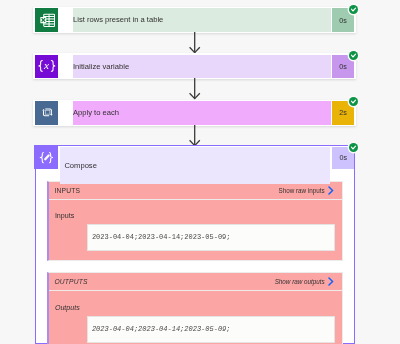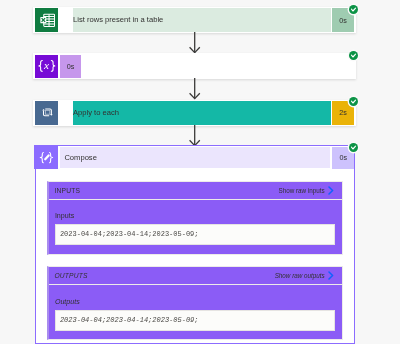--- a/index.html
+++ b/index.html
@@ -28,39 +28,39 @@
   
   .conn{position:absolute;left:189px;width:11.4px;}
   .conn svg{display:block;overflow:visible;}
 
   
   .xcard{position:absolute;left:34.6px;width:320.9px;background:#fff;
          border:1.8px solid #8C6CFF;box-sizing:border-box;}
   .xhead{position:relative;height:23px;}
   .xhead .ico{position:absolute;left:-1.4px;top:-1.4px;width:23.6px;height:24.4px;background:#8C6CFF;
               display:flex;align-items:center;justify-content:center;}
-  .xhead .nm{position:absolute;left:24.3px;top:1.4px;right:24.3px;height:21px;background:#EBE5FD;
+  .xhead .nm{position:absolute;left:24.3px;top:1.4px;right:24.3px;height:37px;background:#EBE5FD;
              display:flex;align-items:center;padding-left:4.5px;box-sizing:border-box;
              font-size:7.6px;line-height:1;color:#323130;}
   .xhead .dur{position:absolute;right:0;top:1.4px;width:22.5px;height:21.2px;background:#CDC2FD;
               display:flex;align-items:center;justify-content:center;font-size:7.2px;line-height:1;color:#323130;}
   .xbody{padding:0 11.3px;}
 
   
-  .sub{background:#8b5cf6;border:1px solid #edebe9;border-left:2.9px solid #A98CEE;box-sizing:border-box;}
+  .sub{background:#fca5a5;border:1px solid #edebe9;border-left:2.9px solid #A98CEE;box-sizing:border-box;}
   .subhead{height:17.2px;display:flex;align-items:center;justify-content:space-between;
            padding:0 8px 0 5.5px;border-bottom:1px solid #edebe9;}
   .subhead .h{font-size:6.7px;color:#323130;letter-spacing:.2px;}
   .subhead .lnk{display:flex;align-items:center;gap:3.5px;font-size:6.3px;color:#323130;}
   .subhead .lnk svg{display:block;}
   .subbody{padding:11.5px 7.5px 8.5px 6.0px;}
   .flabel{font-size:7.1px;line-height:10.5px;height:10.5px;color:#323130;}
-  .fbox{margin-top:2.6px;height:21px;border:1px solid #e6e4e2;background:#fcfcfa;display:flex;align-items:center;
+  .fbox{margin-top:2.6px;height:27px;border:1px solid #e6e4e2;background:#fcfcfa;display:flex;align-items:center;
         padding-left:4.0px;box-sizing:border-box;
-        font-family:"Liberation Mono","DejaVu Sans Mono",monospace;font-size:7px;line-height:1;color:#4a4845;}
+        font-family:"Liberation Mono","DejaVu Sans Mono",monospace;font-size:7px;line-height:1;color:#4a4845;margin-left:32px;}
 </style>
 </head>
 <body>
 
 <div class="stage">
 
   <div class="card" style="top:6.8px;">
     <div class="ico" style="background:#107C41;">
       <svg viewBox="0 0 16 16" width="16" height="16" aria-hidden="true">
         <g fill="none" stroke="#ffffff" stroke-width="1.05">
@@ -99,20 +99,21 @@
       <svg viewBox="0 0 23 23" width="23" height="23" aria-hidden="true">
         <g fill="none" stroke="#ffffff" stroke-width="1.1" stroke-linecap="round" stroke-linejoin="round">
           <path d="M7.35 5.5 C5.9 5.5 5.65 6.3 5.65 7.6 L5.65 9.6 C5.65 10.4 5.1 10.9 3.95 10.9
                    C5.1 10.9 5.65 11.4 5.65 12.2 L5.65 14.2 C5.65 15.5 5.9 16.3 7.35 16.3"></path>
           <path d="M16.45 5.5 C17.9 5.5 18.15 6.3 18.15 7.6 L18.15 9.6 C18.15 10.4 18.7 10.9 19.85 10.9
                    C18.7 10.9 18.15 11.4 18.15 12.2 L18.15 14.2 C18.15 15.5 17.9 16.3 16.45 16.3"></path>
         </g>
         <text x="11.6" y="14.4" font-family="Liberation Serif, serif" font-style="italic" font-size="11.4" fill="#ffffff" text-anchor="middle">x</text>
       </svg>
     </div>
+    <div class="nm" style="background:#E8D7FA;">Initialize variable</div>
     <div class="dur" style="background:#C697EC;">0s</div>
   </div>
   <div class="badge" style="left:349.4px;top:50.6px;">
     <svg viewBox="0 0 12 12">
         <path d="M3.3 5.5 L5.25 8.0 L8.7 4.15" fill="none" stroke="#fff" stroke-width="1.5" stroke-linecap="round" stroke-linejoin="round"></path>
       </svg>
   </div>
 
   <div class="conn" style="top:78.3px;height:21px;">
     <svg width="11.4" height="21" viewBox="0 0 11.4 21">
@@ -126,21 +127,21 @@
       <svg viewBox="0 0 16 16" width="16" height="16" aria-hidden="true">
         <rect x="6.5" y="5.35" width="4.3" height="3.85" fill="none" stroke="#ffffff" stroke-width="0.8" opacity="0.62"></rect>
         <g fill="none" stroke="#ffffff" stroke-width="1.05" stroke-linecap="butt" stroke-linejoin="round">
           <path d="M6.25 3.9 H11.1 A1.25 1.25 0 0 1 12.35 5.15 V9.3"></path>
           <path d="M10.15 10.8 H5.75 A1.25 1.25 0 0 1 4.5 9.55 V5.4"></path>
         </g>
         <path d="M3.25 5.6 L4.55 3.9 L5.85 5.6 Z" fill="#ffffff"></path>
         <path d="M11.05 9.1 L12.35 10.8 L13.65 9.1 Z" fill="#ffffff"></path>
       </svg>
     </div>
-    <div class="nm" style="background:#14b8a6;">Apply to each</div>
+    <div class="nm" style="background:#f0abfc;">Apply to each</div>
     <div class="dur" style="background:#eab308;">2s</div>
   </div>
   <div class="badge" style="left:349.4px;top:96.6px;">
     <svg viewBox="0 0 12 12">
         <path d="M3.3 5.5 L5.25 8.0 L8.7 4.15" fill="none" stroke="#fff" stroke-width="1.5" stroke-linecap="round" stroke-linejoin="round"></path>
       </svg>
   </div>
 
   <div class="conn" style="top:124.5px;height:21px;">
     <svg width="11.4" height="21" viewBox="0 0 11.4 21">

